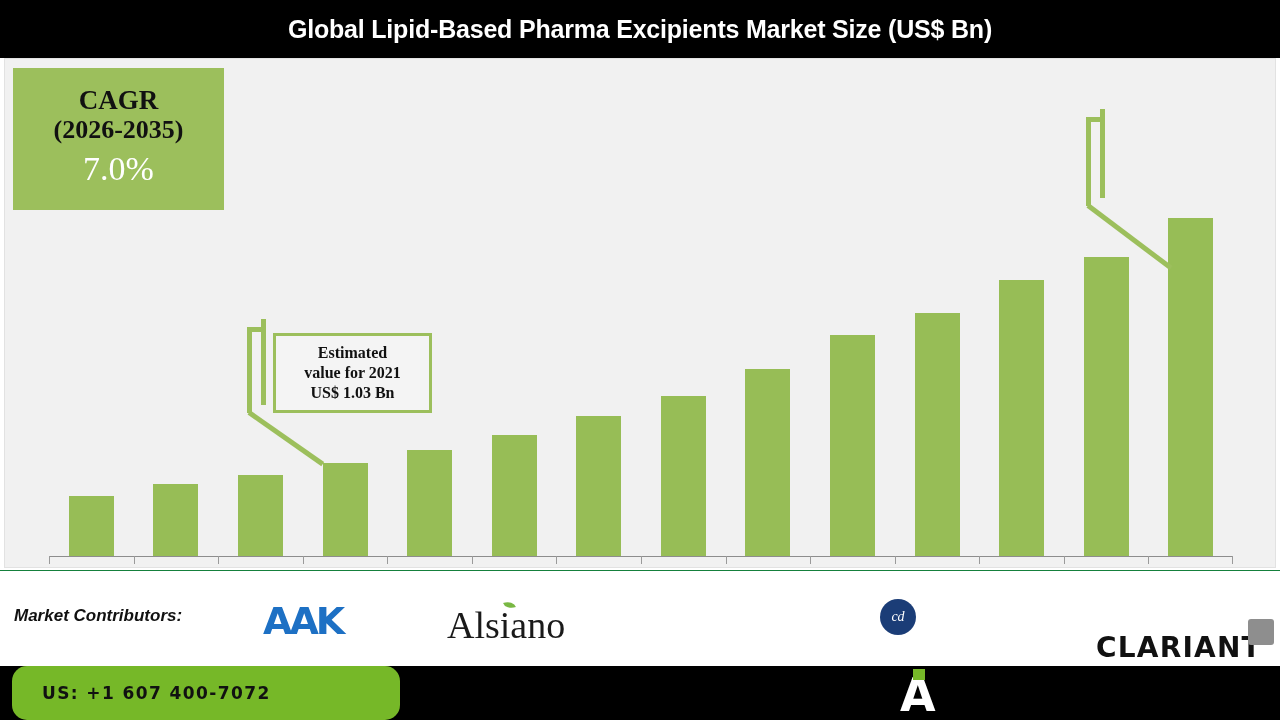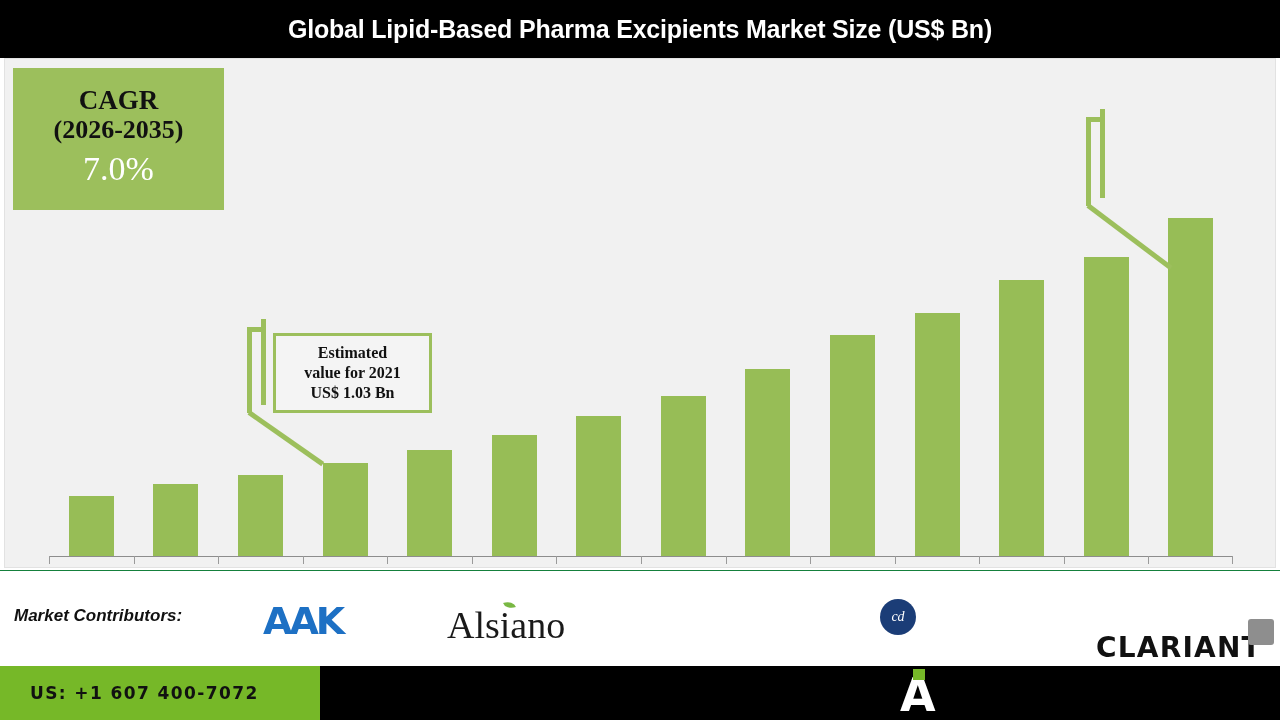--- a/index.html
+++ b/index.html
@@ -152,23 +152,23 @@
     width:26px; height:26px; background:#8e8e8e;
     border-radius:3px;
   }
 
   
   .footer {
     position:absolute; left:0; top:666px; width:1280px; height:54px;
     background:#000000;
   }
   .footer-phone-bar {
-    position:absolute; left:0; top:0; width:320px; height:54px;
+    position:absolute; left:12px; top:0; width:388px; height:54px;
     background:#76b828;
-    display:flex; align-items:center;
+    display:flex; align-items:center;border-radius:15px;
   }
   .footer-phone {
     margin-left:30px; font-size:17px; font-weight:bold;
     color:#111111; letter-spacing:1.4px;
     font-family:"DejaVu Sans", sans-serif;
   }
   .brand {
     position:absolute; left:900px; top:0; height:54px;
     display:flex; align-items:center;
   }

